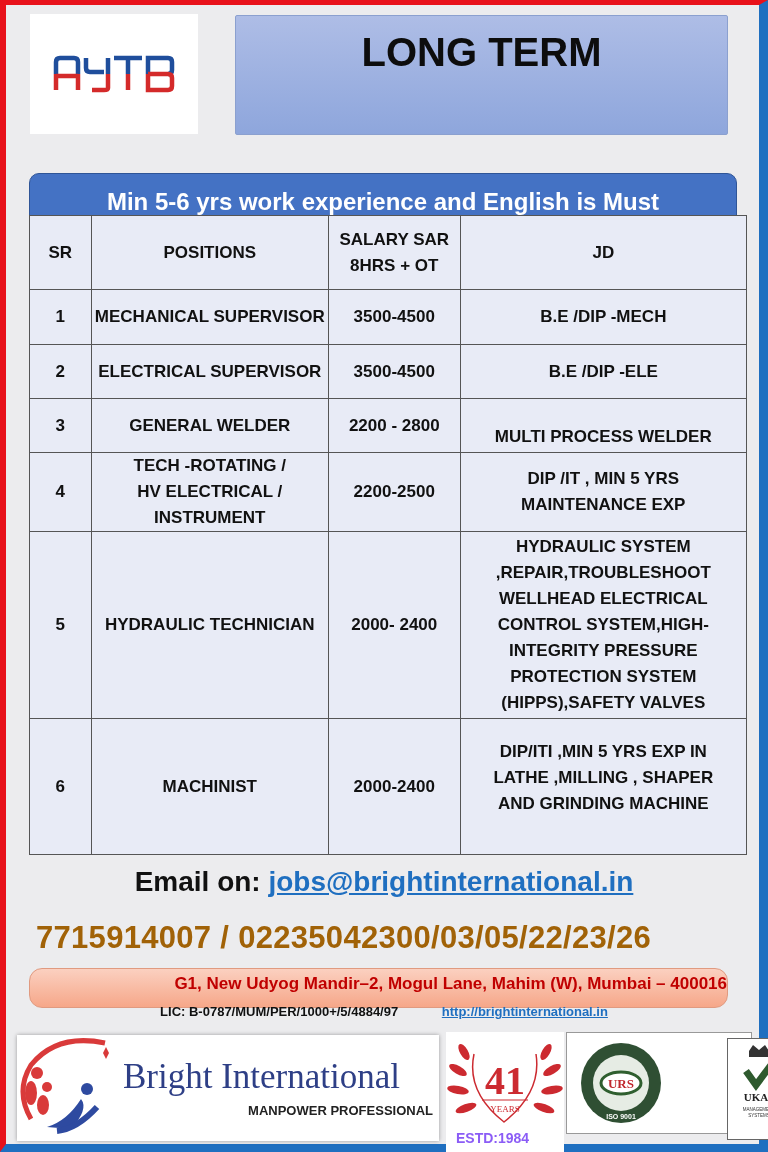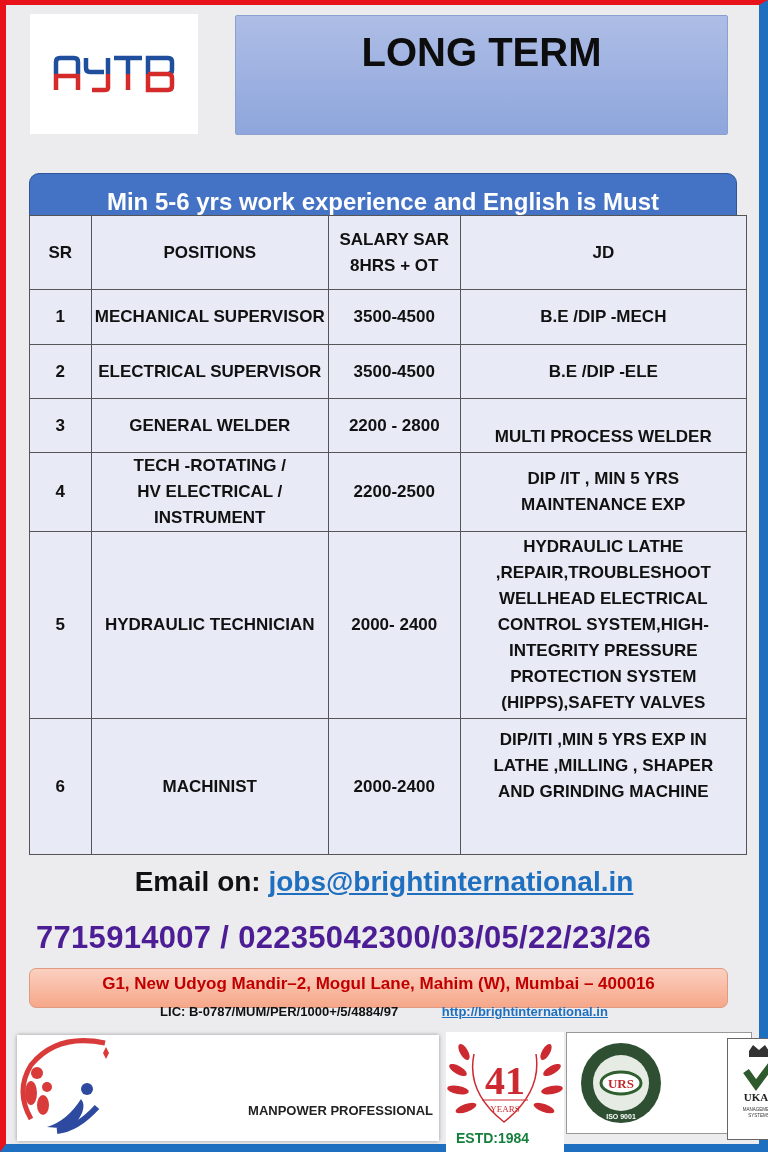--- a/index.html
+++ b/index.html
@@ -13,30 +13,30 @@
   .title1 { font-size: 40px; font-weight: bold; color: #0d0d0d; margin-top: 14px; line-height: 44px; }
   .title2 { font-size: 36px; font-weight: bold; color: #0d0d0d; margin-top: 8px; line-height: 40px; }
   .req-bar { position: absolute; left: 29px; top: 138px; width: 708px; height: 55px; border-radius: 10px;
     background: #4472c4; border: 1px solid #2f5597; color: #fff; font-size: 24px; font-weight: bold; text-align: center; line-height: 55px; margin-top: 35px; }
   table.jobs { position: absolute; left: 29px; top: 215px; width: 718px; border-collapse: collapse; background: #e8ebf6; }
   table.jobs td, table.jobs th { border: 1.5px solid #555; text-align: center; vertical-align: middle; font-size: 17px; font-weight: bold; color: #111; line-height: 26px; }
   table.jobs th { font-weight: bold; }
   .c-sr { width: 59px; } .c-pos { width: 227px; } .c-sal { width: 126px; } .c-jd { width: 274px; }
   .email-line { position: absolute; left: 0; width: 768px; top: 866px; text-align: center; font-size: 28px; font-weight: bold; color: #111; }
   .email-line a { color: #1f6fc0; text-decoration: underline; }
-  .phone-line { position: absolute; left: 36px; top: 920px; font-size: 31px; font-weight: bold; color: #4c1d95; letter-spacing: 0.3px; }
-  .addr-bar { position: absolute; left: 29px; top: 968px; width: 699px; height: 40px; border-radius: 7px;
-    background: linear-gradient(180deg, #fbd0c0 0%, #f6a789 100%); border: 1px solid #e09a80; color: #c00000; font-weight: bold; font-size: 17px; text-align: center; line-height: 30px; }
+  .phone-line { position: absolute; left: 36px; top: 920px; font-size: 31px; font-weight: bold; color: #a16207; letter-spacing: 0.3px; }
+  .addr-bar { position: absolute; left: 29px; top: 968px; width: 699px; height: 40px; border-radius: 13px;
+    background: linear-gradient(180deg, #fbd0c0 0%, #f6a789 100%); border: 1px solid #e09a80; color: #c00000; font-weight: bold; font-size: 17px; text-align: right; line-height: 30px; }
   .lic-line { position: absolute; left: 0; width: 768px; top: 1004px; text-align: center; font-size: 13px; font-weight: bold; color: #111; }
   .lic-line a { color: #1f6fc0; text-decoration: underline; margin-left: 40px; }
   .bi-logo { position: absolute; left: 17px; top: 1035px; width: 422px; height: 106px; background: #fff; box-shadow: 0 0 4px rgba(0,0,0,0.35); }
   .bi-name { position: absolute; left: 106px; top: 22px; font-family: "Liberation Serif", serif; font-size: 35px; color: #2e3f86; white-space: nowrap; }
   .bi-sub { position: absolute; right: 6px; top: 68px; font-size: 13px; font-weight: bold; color: #222; }
   .badge41 { position: absolute; left: 446px; top: 1032px; width: 118px; height: 130px; background: #fff; }
-  .estd { position: absolute; left: 456px; top: 1130px; font-size: 14px; font-weight: bold; color: #15803d; }
+  .estd { position: absolute; left: 456px; top: 1130px; font-size: 14px; font-weight: bold; color: #8b5cf6; }
   .cert-box { position: absolute; left: 566px; top: 1032px; width: 186px; height: 102px; background: #fff; border: 1px solid #999; }
   .ukas-box { position: absolute; left: 682px; top: 1038px; width: 64px; height: 102px; border: 1px solid #666; background: #fff; margin-left: 45px; }
 </style>
 </head>
 <body>
 
 <div class="frame"></div>
 
 <div class="logo-box">
   <svg width="124" height="40" viewBox="0 0 124 40">
@@ -99,34 +99,34 @@
     <td>
       <div>DIP /IT , MIN 5 YRS</div>
       <div>MAINTENANCE  EXP</div>
     </td>
   </tr>
   <tr style="height:187px">
     <td>5</td>
     <td>HYDRAULIC TECHNICIAN</td>
     <td>2000- 2400</td>
     <td>
-      <div>HYDRAULIC LATHE</div>
+      <div>HYDRAULIC SYSTEM</div>
       <div>,REPAIR,TROUBLESHOOT</div>
       <div>WELLHEAD ELECTRICAL</div>
       <div>CONTROL SYSTEM,HIGH-</div>
       <div>INTEGRITY PRESSURE</div>
       <div>PROTECTION SYSTEM</div>
       <div>(HIPPS),SAFETY VALVES</div>
     </td>
   </tr>
   <tr style="height:136px">
     <td>6</td>
     <td>MACHINIST</td>
     <td>2000-2400</td>
-    <td style="vertical-align:top;padding-top:8px">
+    <td style="vertical-align:top;padding-top:20px">
       <div>DIP/ITI ,MIN 5 YRS EXP IN</div>
       <div>LATHE ,MILLING , SHAPER</div>
       <div>AND GRINDING MACHINE</div>
     </td>
   </tr>
 </tbody>
   </table>
 
 <div class="email-line">
   <span>Email on:</span>
@@ -147,20 +147,21 @@
     <path d="M88 8 Q40 -2 14 30 Q-2 56 14 84" fill="none" stroke="#d93a3a" stroke-width="5"></path>
     <circle cx="20" cy="38" r="6" fill="#d93a3a"></circle>
     <ellipse cx="14" cy="58" rx="6" ry="12" fill="#d93a3a"></ellipse>
     <circle cx="30" cy="52" r="5" fill="#d93a3a"></circle>
     <ellipse cx="26" cy="70" rx="6" ry="10" fill="#d93a3a"></ellipse>
     <circle cx="70" cy="54" r="6" fill="#2e4aa0"></circle>
     <path d="M30 92 Q50 86 64 64 Q72 74 54 94 Z" fill="#2e4aa0"></path>
     <path d="M40 96 Q60 94 80 72" fill="none" stroke="#2e4aa0" stroke-width="6"></path>
     <path d="M86 18 l3 -6 l3 6 l-3 6 z" fill="#d93a3a"></path>
   </svg>
+  <div class="bi-name">Bright International</div>
   <div class="bi-sub">MANPOWER PROFESSIONAL</div>
 </div>
 
 <div class="badge41">
   <svg width="118" height="100" viewBox="0 0 118 100">
     <g fill="#cc2a30">
       <ellipse cx="18" cy="20" rx="4" ry="9" transform="rotate(-30 18 20)"></ellipse>
       <ellipse cx="12" cy="38" rx="4" ry="10" transform="rotate(-60 12 38)"></ellipse>
       <ellipse cx="12" cy="58" rx="4" ry="11" transform="rotate(-80 12 58)"></ellipse>
       <ellipse cx="20" cy="76" rx="4" ry="11" transform="rotate(-110 20 76)"></ellipse>

